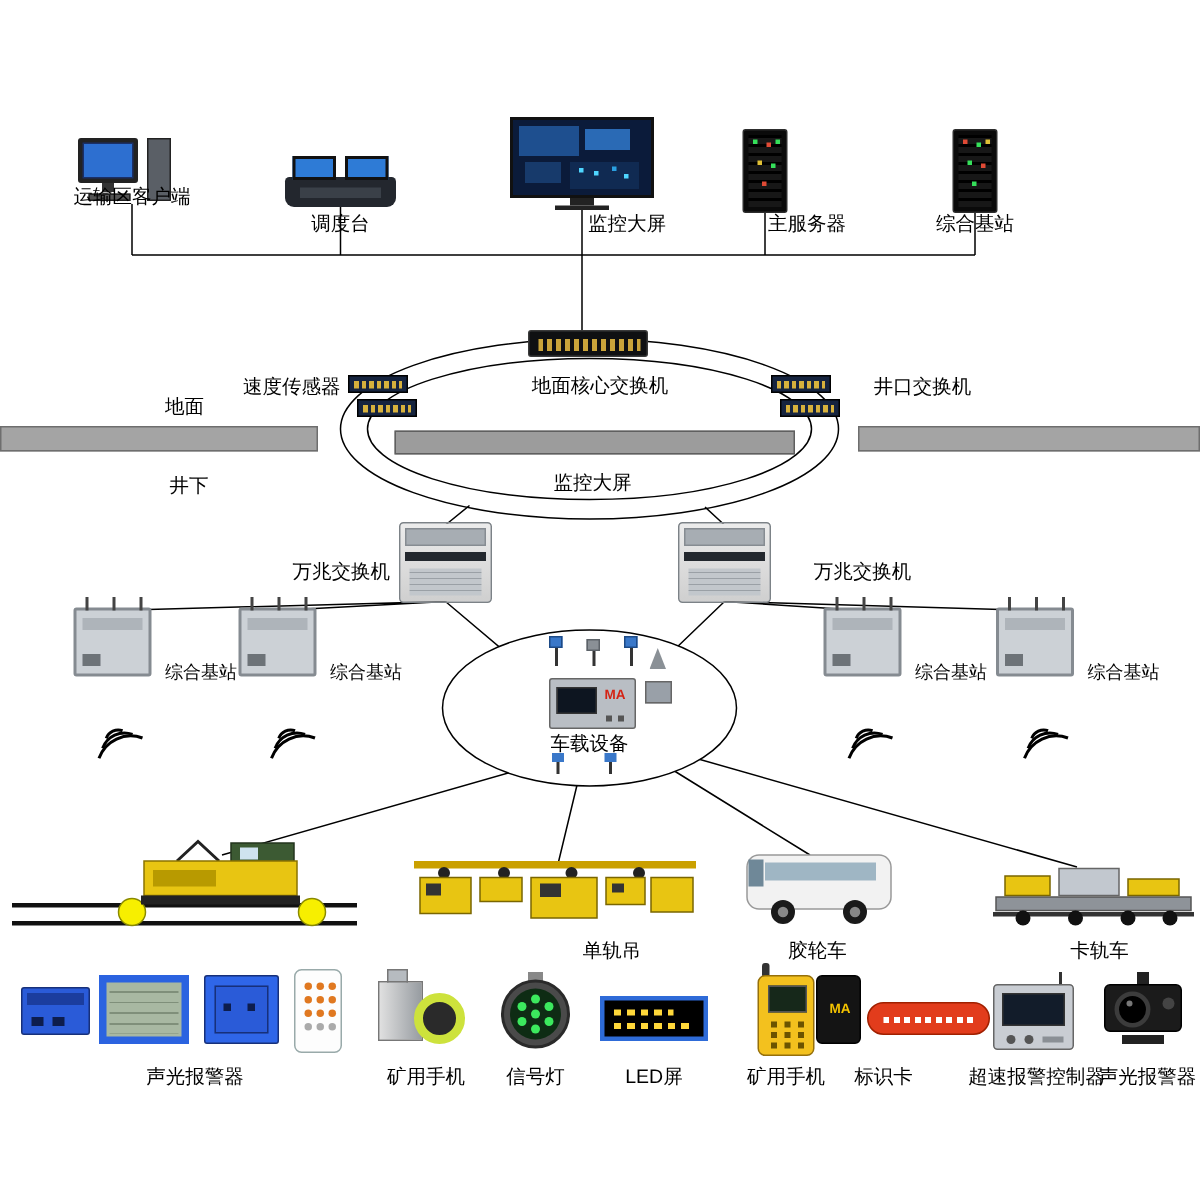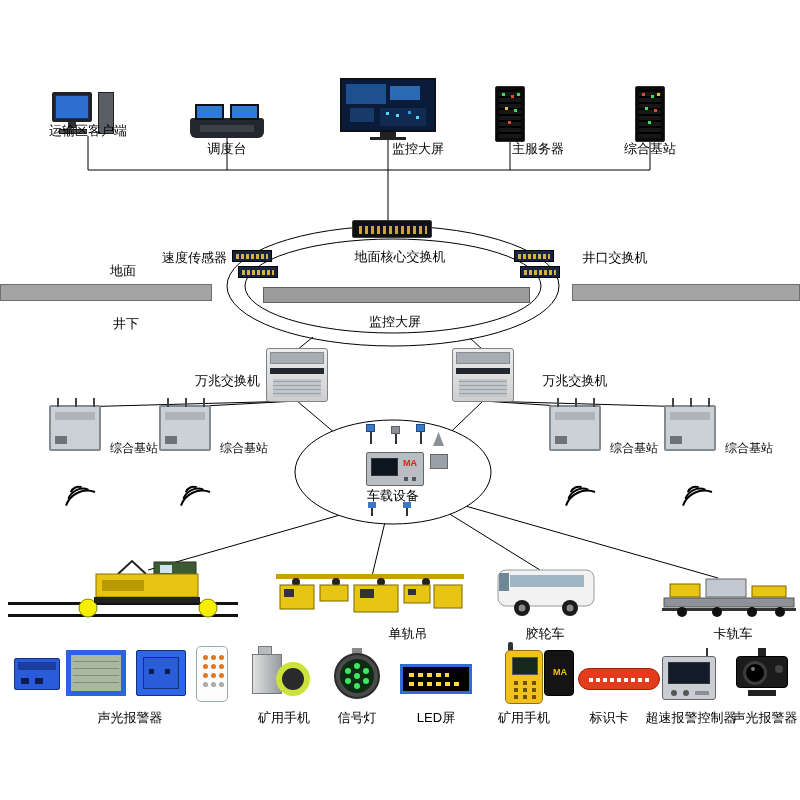--- a/index.html
+++ b/index.html
@@ -305,17 +305,17 @@
       <div class="abs" style="left:38px;top:8px;width:8px;height:8px;border-radius:50%;background:#444"></div>
     </div>
     <div class="abs" style="left:16px;top:44px;width:28px;height:6px;background:#222"></div>
   </div>
 
   <div class="lbl" style="left:70px;top:710px;width:120px">声光报警器</div>
   <div class="lbl" style="left:224px;top:710px;width:120px">矿用手机</div>
   <div class="lbl" style="left:297px;top:710px;width:120px">信号灯</div>
   <div class="lbl" style="left:376px;top:710px;width:120px">LED屏</div>
   <div class="lbl" style="left:464px;top:710px;width:120px">矿用手机</div>
-  <div class="lbl" style="left:549px;top:710px;width:120px">标识卡</div>
+  <div class="lbl" style="left:529px;top:710px;width:120px">标识卡</div>
   <div class="lbl" style="left:631px;top:710px;width:120px">超速报警控制器</div>
   <div class="lbl" style="left:705px;top:710px;width:120px">声光报警器</div>
 
 </div>
 
 </body></html>

